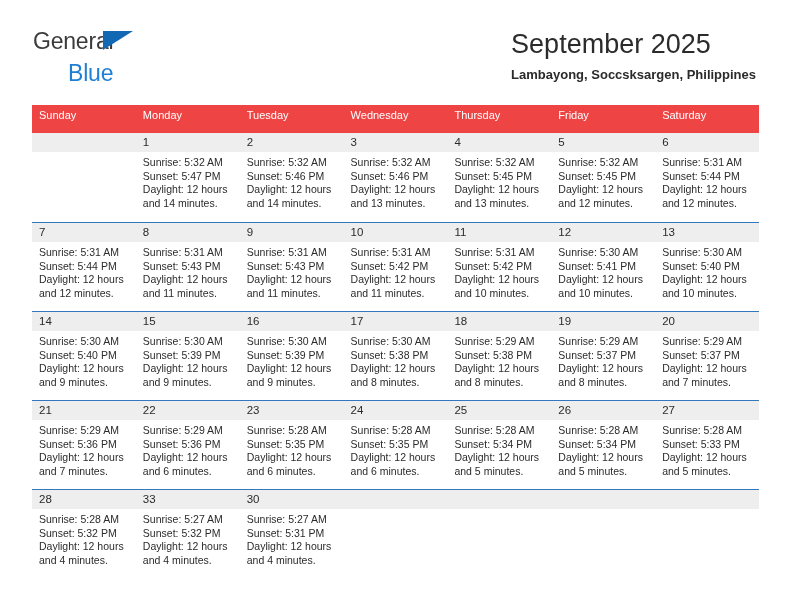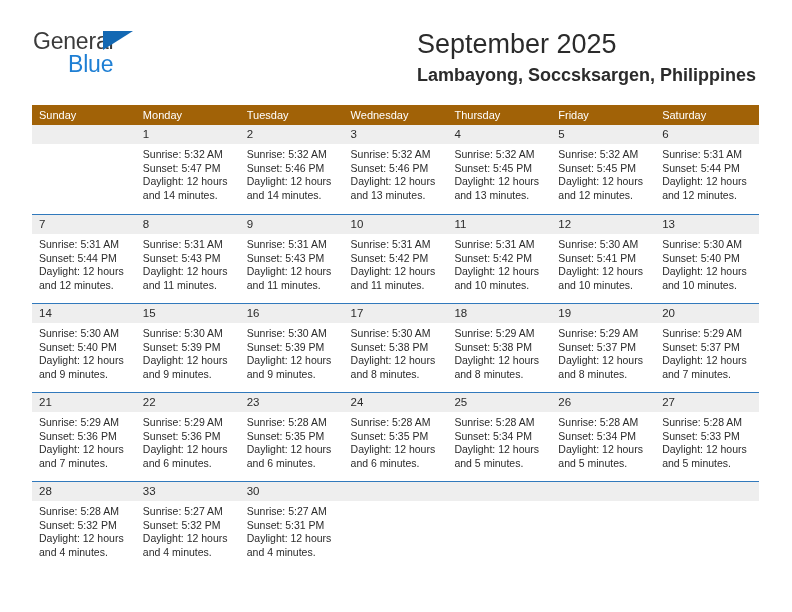--- a/index.html
+++ b/index.html
@@ -46,60 +46,60 @@
     left: 70px;
     top: 3px;
     width: 0;
     height: 0;
     border-left: 30px solid #1368b3;
     border-bottom: 19px solid transparent;
   }
   .brand-row2 {
     position: absolute;
     left: 35px;
-    top: 23px;
+    top: 32px;
     font-size: 23px;
     color: #1e7fd4;
     line-height: 26px;
     letter-spacing: -0.2px;
   }
 
   .title-block {
     position: absolute;
     right: 36px;
     top: 28px;
     text-align: left;
   }
   .cal-title {
     font-size: 27px;
     color: #2b2b2b;
     font-weight: normal;
     line-height: 32px;
     white-space: nowrap;
   }
   .cal-subtitle {
-    font-size: 18px;
+    font-size: 13px;
     color: #2b2b2b;
     line-height: 20px;
     margin-top: 5px;
     white-space: nowrap;
     font-weight: bold;
   }
 
   
   .calendar {
     position: absolute;
     left: 32px;
     top: 105px;
     width: 727px;
   }
   .weekday-header {
     display: flex;
-    background: #a16207;
-    height: 20px;
+    background: #ef4444;
+    height: 28px;
   }
   .weekday-cell {
     flex: 1 1 0;
     color: #ffffff;
     font-size: 11px;
     line-height: 20px;
     padding-left: 7px;
     box-sizing: border-box;
     white-space: nowrap;
     overflow: hidden;

